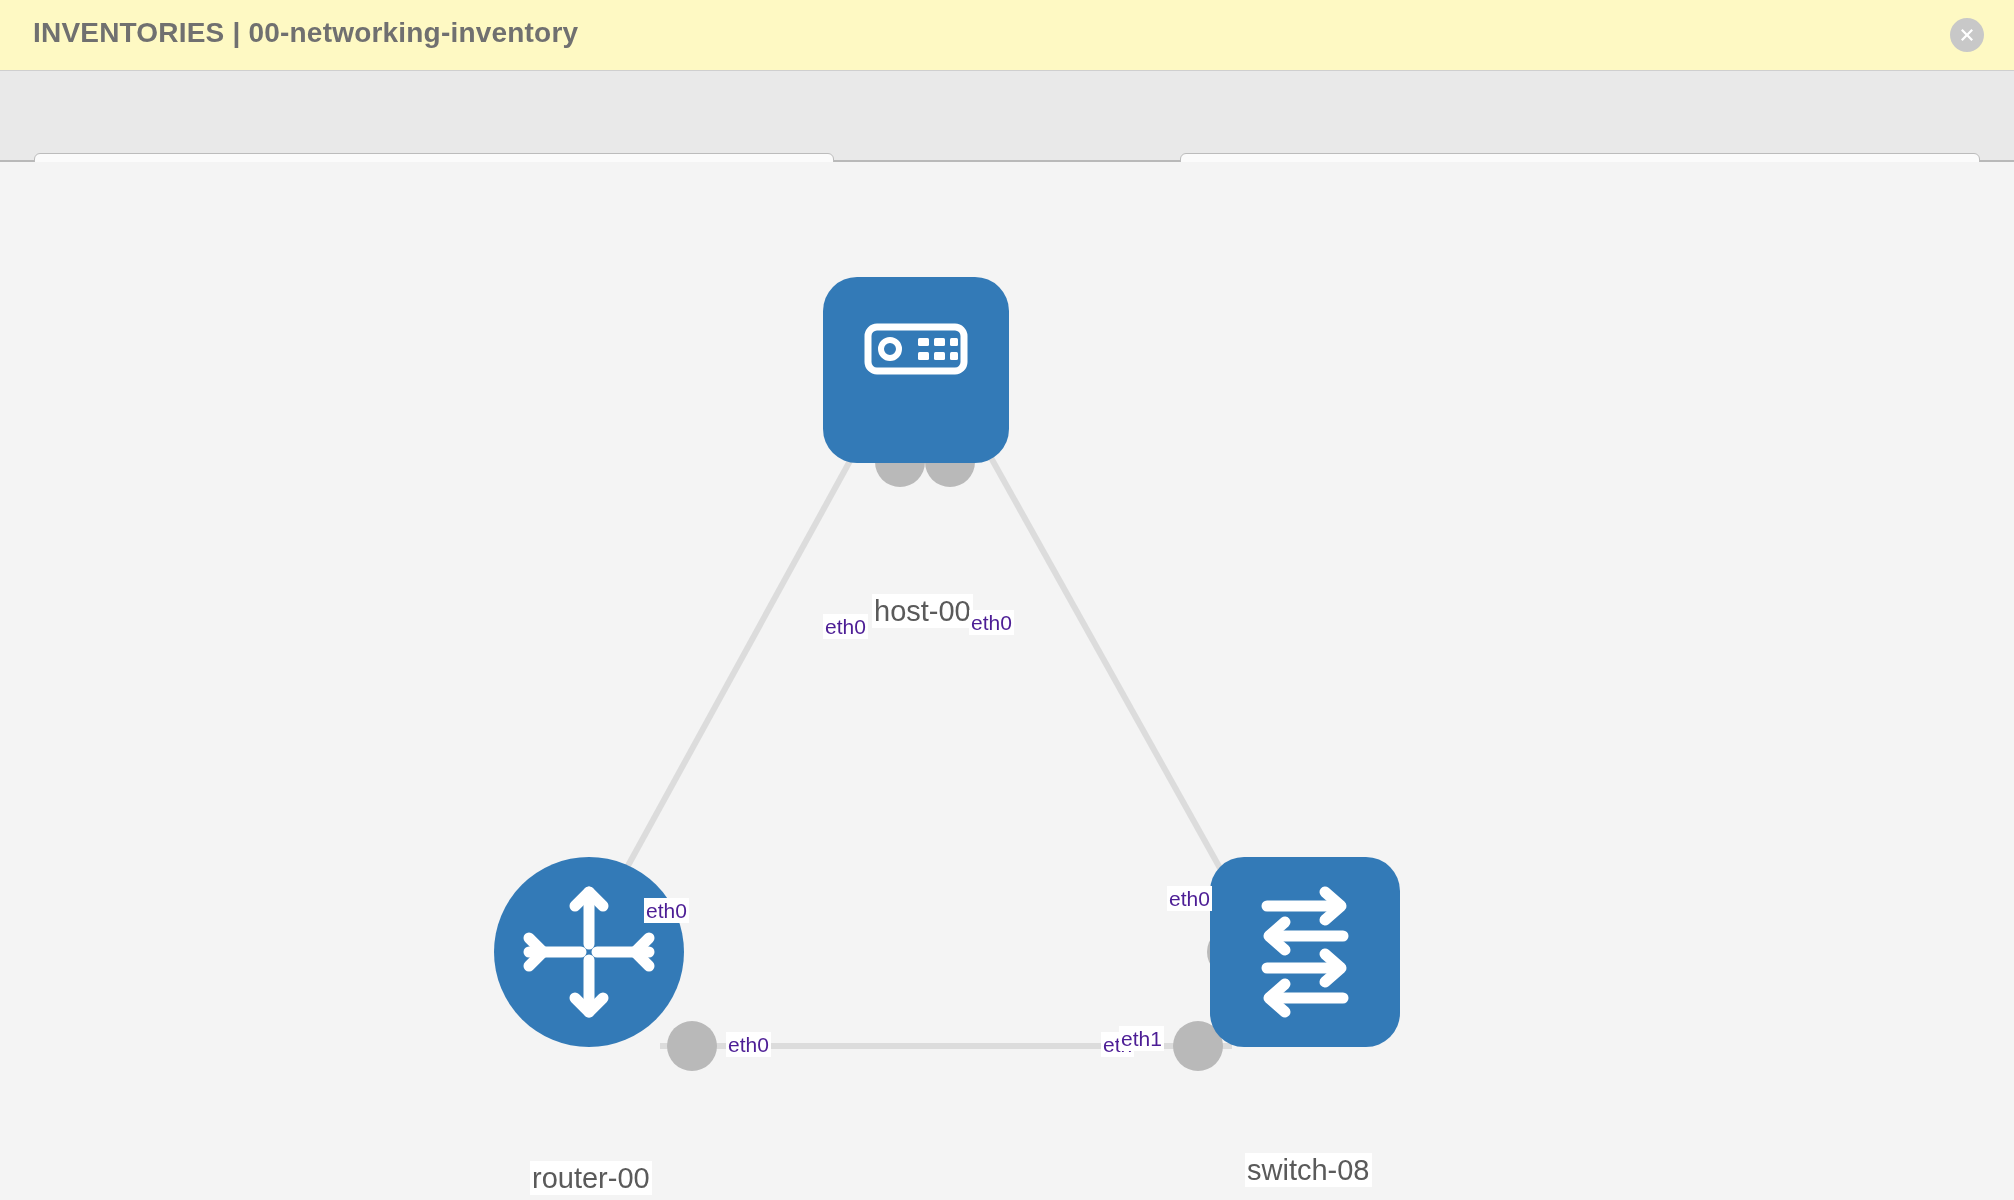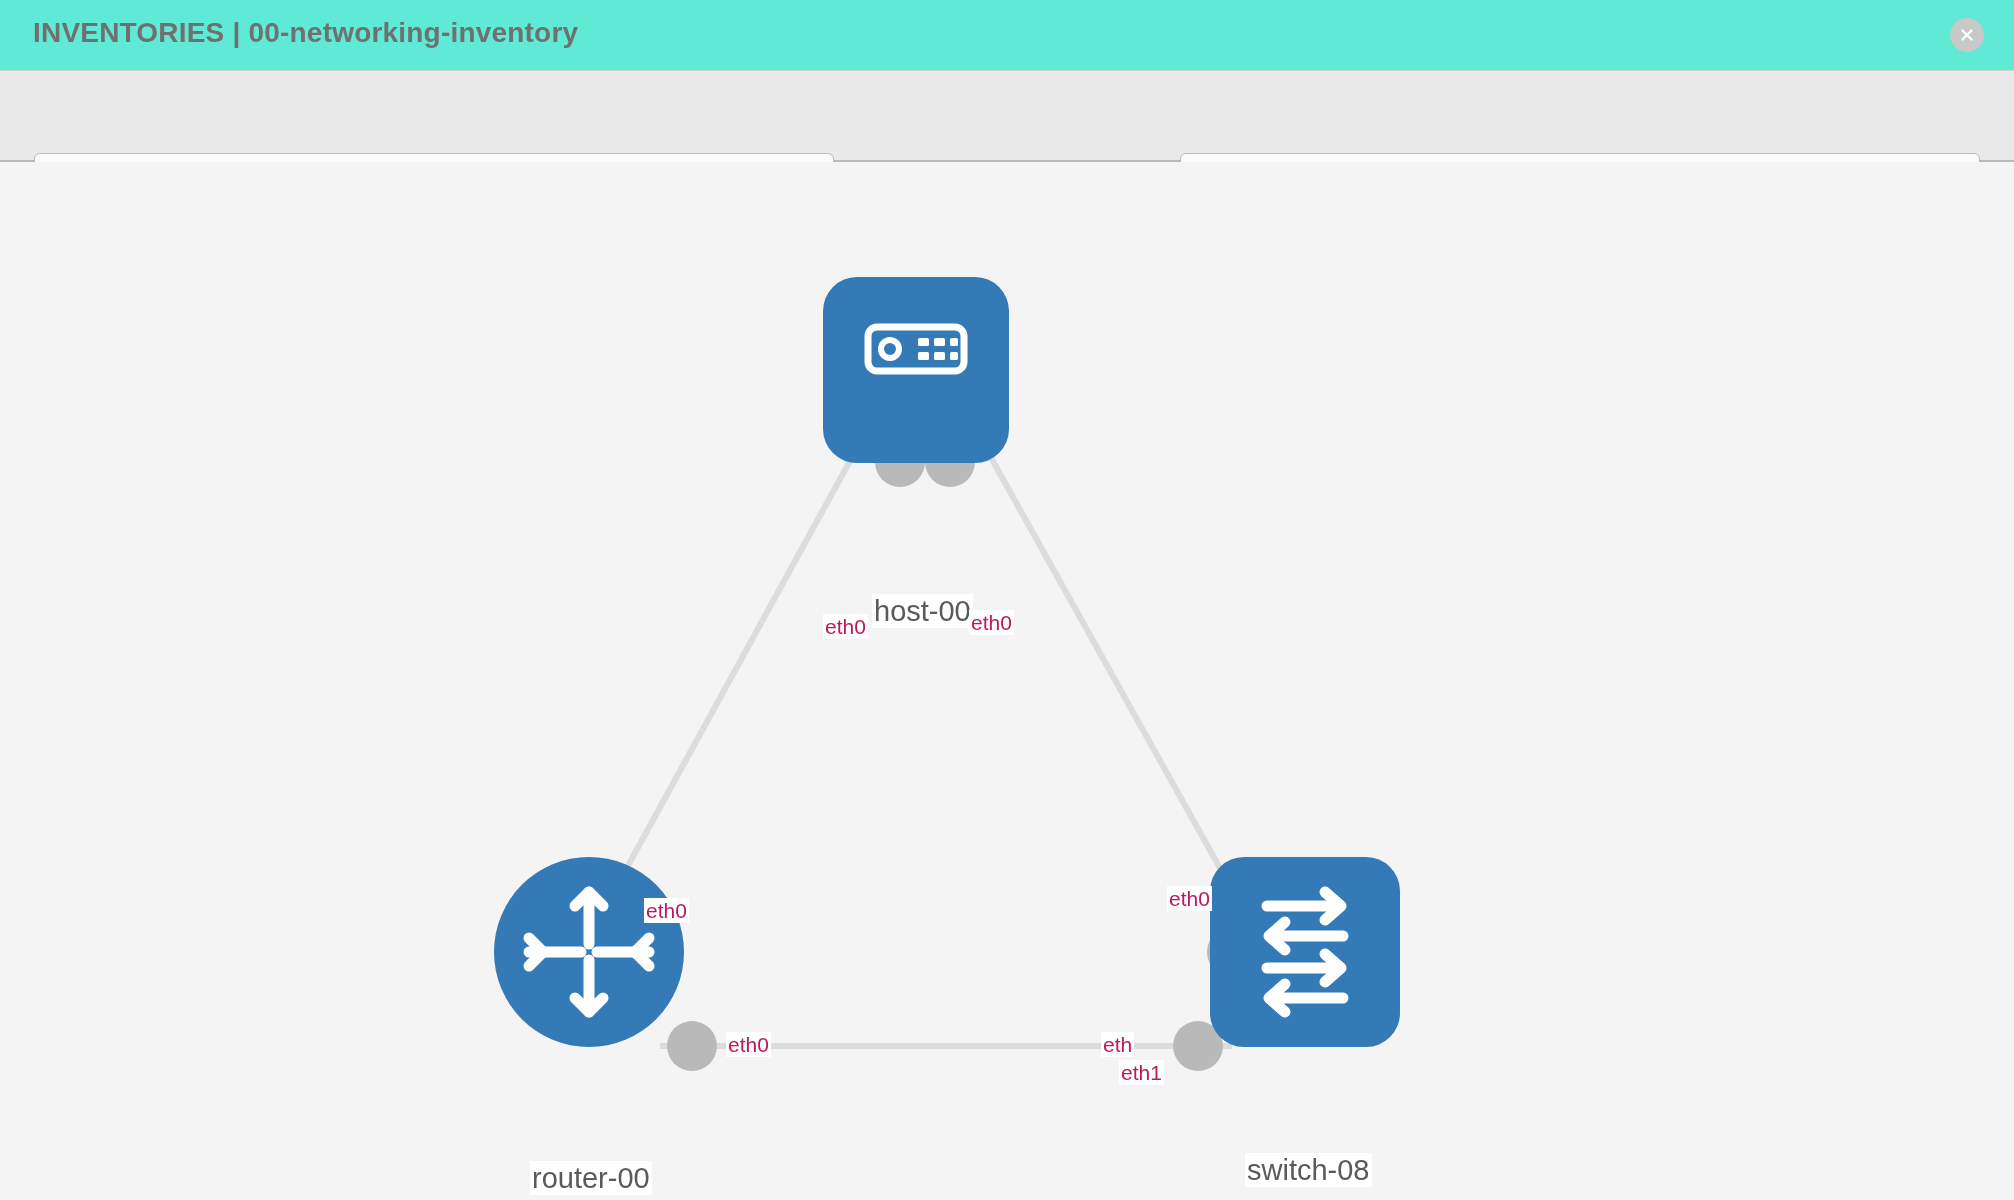--- a/index.html
+++ b/index.html
@@ -16,21 +16,21 @@
     overflow: hidden;
     background: #ffffff;
   }
 
   
   .header {
     position: absolute;
     left: 0; top: 0;
     width: 2014px;
     height: 70px;
-    background: #5eead4;
+    background: #fef9c3;
     box-sizing: border-box;
   }
   .header-title {
     position: absolute;
     left: 33px;
     top: 17px;
     font-size: 28px;
     font-weight: bold;
     color: #707070;
     letter-spacing: 0.2px;
@@ -124,21 +124,21 @@
     color: #5a5a5a;
     background: #ffffff;
     white-space: nowrap;
     padding: 0 2px;
     line-height: 34px;
     text-align: center;
   }
   .iface-label {
     position: absolute;
     font-size: 21px;
-    color: #be185d;
+    color: #4c1d95;
     background: #ffffff;
     white-space: nowrap;
     padding: 0 2px;
     line-height: 25px;
   }
 </style>
 </head>
 <body>
 
 <div id="app">
@@ -249,16 +249,16 @@
     <div class="node-label" style="left:872px; top:432px;">host-00</div>
     <div class="node-label" style="left:530px; top:991px;margin-top:8px;">router-00</div>
     <div class="node-label" style="left:1245px; top:991px;">switch-08</div>
 
     <div class="iface-label" style="left:823px; top:452px;">eth0</div>
     <div class="iface-label" style="left:969px; top:448px;">eth0</div>
     <div class="iface-label" style="left:644px; top:736px;">eth0</div>
     <div class="iface-label" style="left:1167px; top:724px;">eth0</div>
     <div class="iface-label" style="left:726px; top:870px;">eth0</div>
     <div class="iface-label" style="left:1101px; top:870px;">eth</div>
-    <div class="iface-label" style="left:1119px; top:898px;">eth1</div>
+    <div class="iface-label" style="left:1119px; top:864px;">eth1</div>
 
   </div>
 </div>
 
 </body></html>

